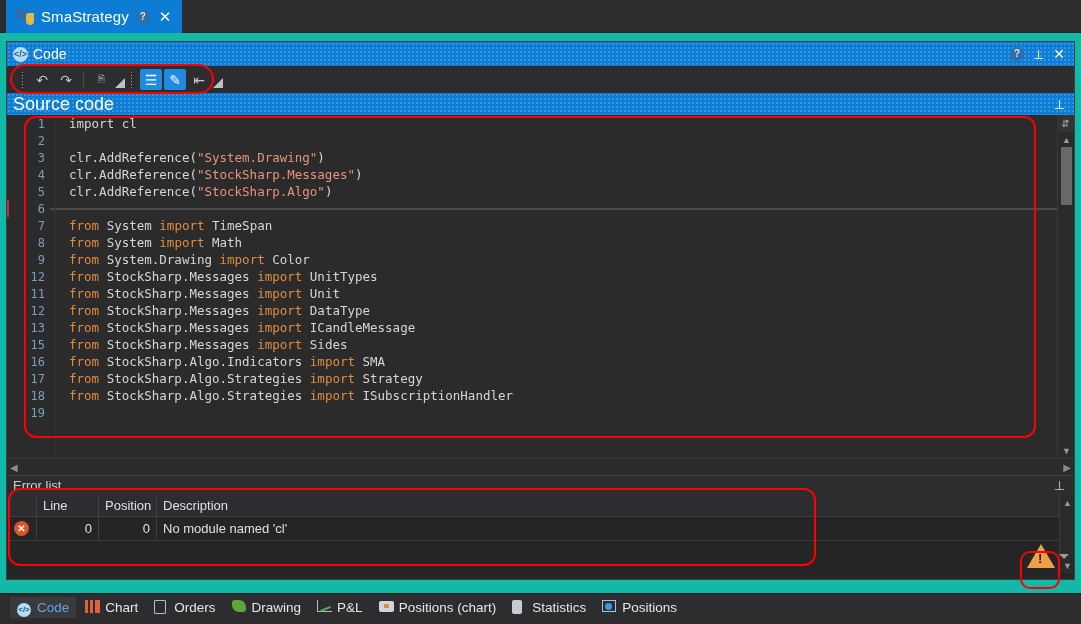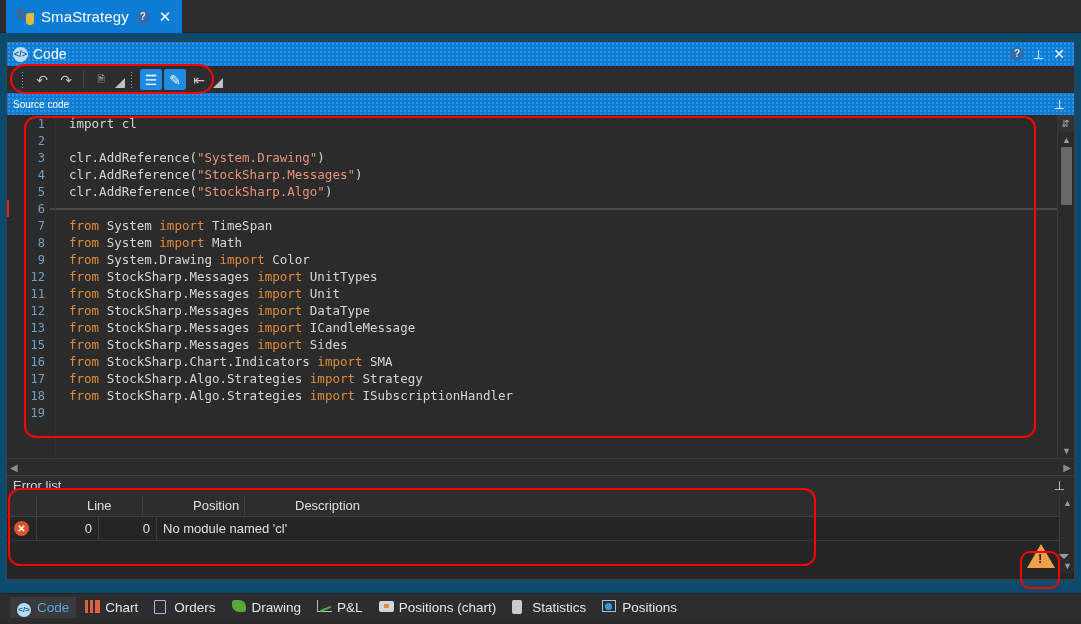--- a/index.html
+++ b/index.html
@@ -2,21 +2,21 @@
 <html><head>
 <meta charset="utf-8">
 <style>
   * { box-sizing: border-box; margin: 0; padding: 0; }
   html, body {
     width: 1081px; height: 624px;
     background: #2b2b2b;
     font-family: "Liberation Sans", sans-serif;
     overflow: hidden;
   }
-  #app { position: relative; width: 1081px; height: 621px; background: #0c4a6e; }
+  #app { position: relative; width: 1081px; height: 621px; background: #14b8a6; }
 
   
   .tabstrip {
     position: absolute; left: 0; top: 0; width: 1081px; height: 33px;
     background: #2d2d30; border-bottom: 1px solid #1f1f1f;
   }
   .strat-tab {
     position: absolute; left: 6px; top: 0; height: 33px;
     background: #0c7cd5; display: flex; align-items: center;
     padding: 0 9px 0 11px; gap: 7px;
@@ -67,21 +67,21 @@
   .tbtn {
     width:22px;height:21px;display:flex;align-items:center;justify-content:center;
     color:#c8c8c8; font-size:14px; border-radius:2px;
   }
   .tbtn.active { background:#1e8ae0; color:#fff; }
   .tsep { width:1px;height:17px;background:#4a4a4c;margin:0 4px; }
   .caret { width:0;height:0;border-left:5px solid transparent;border-top:5px solid transparent;border-bottom:5px solid #c0c0c0;border-right:5px solid #c0c0c0;margin:6px 3px 0 1px;}
 
   
   .src-caption { height: 22px; background:#0c7cd5; display:flex; align-items:center; padding:0 6px; position:relative; overflow:hidden;}
-  .src-caption .cap-text { color:#fff; font-size:10px; z-index:2; }
+  .src-caption .cap-text { color:#fff; font-size:18px; z-index:2; }
 
   
   .editor-wrap { position:relative; height: 343px; background:#2b2b2b; display:flex; }
   .editor {
     flex: 1; background:#2b2b2b; position:relative; overflow:hidden;
     font-family: "DejaVu Sans Mono", monospace; font-size: 12.5px;
   }
   .gutter-rule { position:absolute; left:48px; top:0; bottom:0; width:1px; background:#323232;}
   .line { display:flex; height:17px; align-items:center; }
   .ln {
@@ -105,21 +105,21 @@
   
   .err-caption { height:20px; background:#2d2d30; display:flex; align-items:center; padding:0 6px; position:relative; overflow:hidden; border-top:1px solid #3f3f41;}
   .err-caption .cap-text { color:#d0d0d0; font-size:13px; z-index:2;text-align:center; }
   .dots-dark {
     position:absolute; left:58px; top:0; right:20px; bottom:0;
     background-image: radial-gradient(#5a5a5a 0.6px, transparent 0.7px);
     background-size:4px 4px; z-index:1;
   }
   .err-body { height:78px; background:#252526; position:relative; display:flex; }
   .err-table { flex:1; }
-  .err-head { display:flex; height:22px; background:#2d2d30; border-bottom:1px solid #3f3f41; color:#e0e0e0; font-size:13px;gap:44px;}
+  .err-head { display:flex; height:22px; background:#2d2d30; border-bottom:1px solid #3f3f41; color:#e0e0e0; font-size:13px;}
   .err-head div, .err-row div { display:flex; align-items:center; padding:0 6px; }
   .c-icon { width:30px; flex:0 0 30px; border-right:1px solid #3f3f41; justify-content:center;}
   .c-line { width:62px; flex:0 0 62px; border-right:1px solid #3f3f41; }
   .c-pos  { width:58px; flex:0 0 58px; border-right:1px solid #3f3f41; }
   .c-desc { flex:1; }
   .err-head .c-line, .err-head .c-pos { justify-content:flex-start; }
   .err-row { display:flex; height:24px; color:#e0e0e0; font-size:13px; border-bottom:1px solid #3a3a3a;}
   .err-row .c-line, .err-row .c-pos { justify-content:flex-end; }
   .err-x { width:15px;height:15px;border-radius:50%;background:#d9552e;color:#fff;font-size:10px;line-height:15px;text-align:center;font-weight:bold;}
   .err-scroll { width:15px; background:#2b2b2b; position:relative; border-left:1px solid #3a3a3a;}
@@ -256,21 +256,21 @@
           <div class="line">
             <span class="ln">13</span>
             <span class="lt" style="flex: 1 1 0%;"><span class="kw">from</span><span class=""> StockSharp.Messages </span><span class="kw">import</span><span class=""> ICandleMessage</span></span>
           </div>
           <div class="line">
             <span class="ln">15</span>
             <span class="lt" style="flex: 1 1 0%;"><span class="kw">from</span><span class=""> StockSharp.Messages </span><span class="kw">import</span><span class=""> Sides</span></span>
           </div>
           <div class="line">
             <span class="ln">16</span>
-            <span class="lt" style="flex: 1 1 0%;"><span class="kw">from</span><span class=""> StockSharp.Chart.Indicators </span><span class="kw">import</span><span class=""> SMA</span></span>
+            <span class="lt" style="flex: 1 1 0%;"><span class="kw">from</span><span class=""> StockSharp.Algo.Indicators </span><span class="kw">import</span><span class=""> SMA</span></span>
           </div>
           <div class="line">
             <span class="ln">17</span>
             <span class="lt" style="flex: 1 1 0%;"><span class="kw">from</span><span class=""> StockSharp.Algo.Strategies </span><span class="kw">import</span><span class=""> Strategy</span></span>
           </div>
           <div class="line">
             <span class="ln">18</span>
             <span class="lt" style="flex: 1 1 0%;"><span class="kw">from</span><span class=""> StockSharp.Algo.Strategies </span><span class="kw">import</span><span class=""> ISubscriptionHandler</span></span>
           </div>
           <div class="line">

